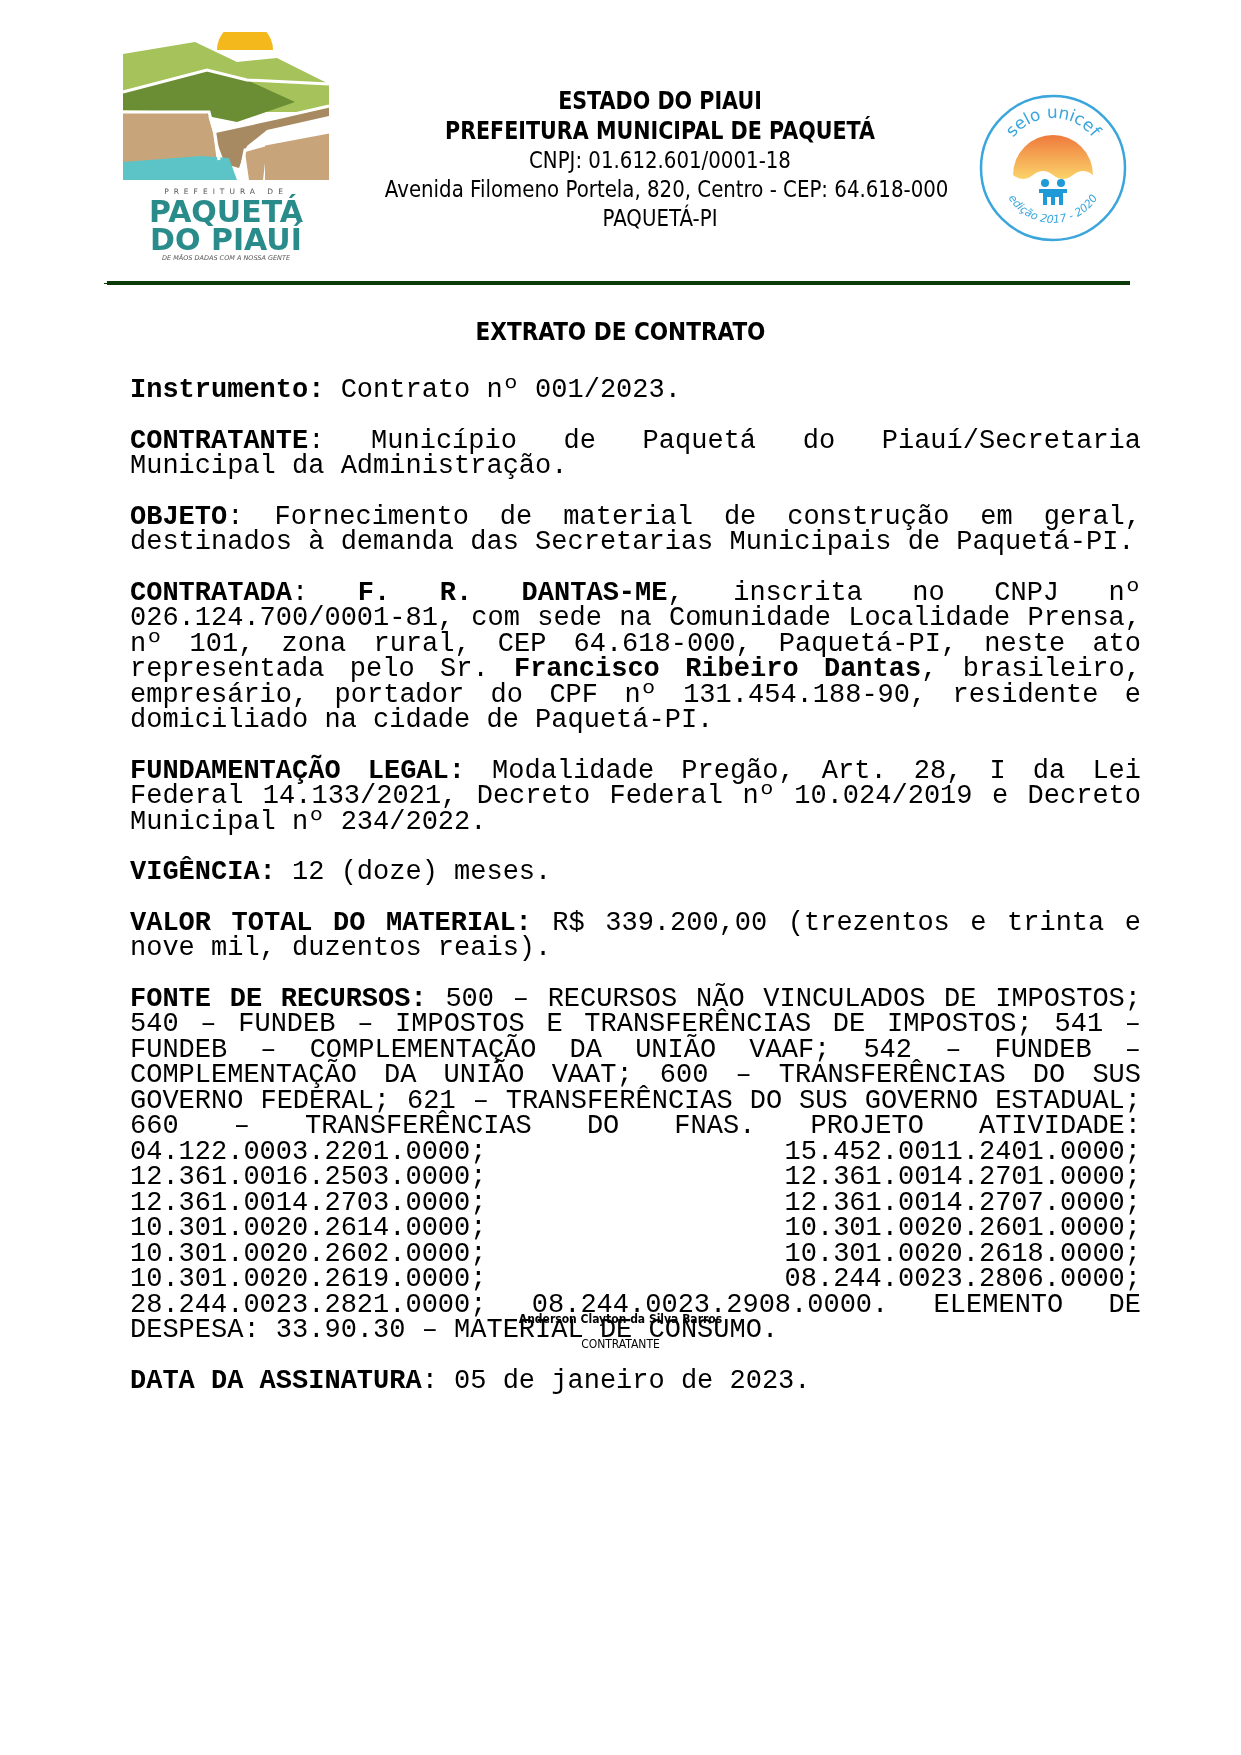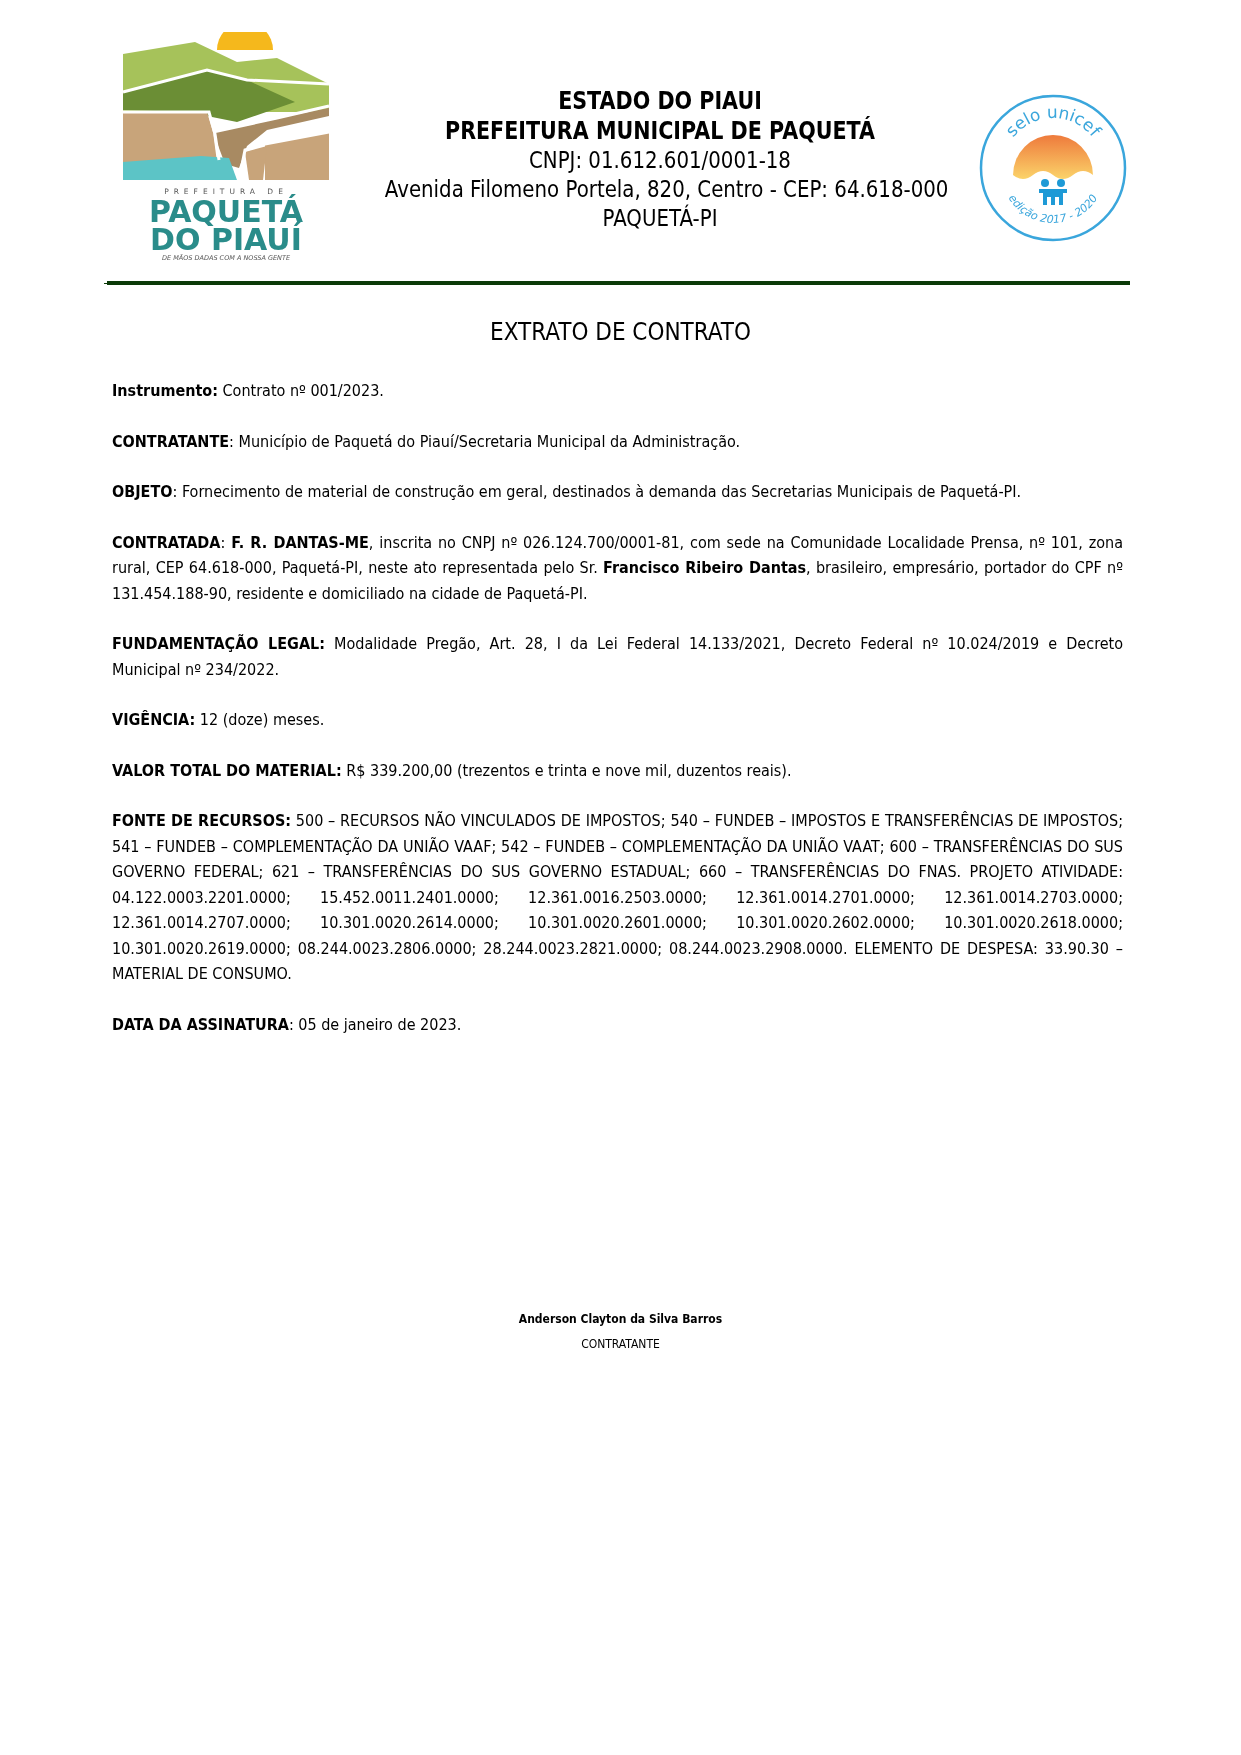--- a/index.html
+++ b/index.html
@@ -15,23 +15,23 @@
   .header-text .l1 { font-size: 24px; font-weight: bold; line-height: 30px; }
   .header-text .l2 { font-size: 24px; font-weight: bold; line-height: 30px; }
   .header-text .l3 { font-size: 23px; line-height: 29px; }
   .header-text .l4 { font-size: 23px; line-height: 29px; white-space: nowrap; }
   .header-text .l5 { font-size: 23px; line-height: 29px; }
   .divider { position: absolute; left: 107px; top: 281px; width: 1023px; height: 4px; background: #0b3a08; }
   .divider-tick { position: absolute; left: 104px; top: 283px; width: 4px; height: 1px; background: #0b3a08; }
 
   
   .doc-title { position: absolute; left: 0; top: 318px; width: 1241px; text-align: center;
-               font-size: 24px; font-weight: normal; }
-  .content { position: absolute; left: 112px; top: 378px; width: 1011px;
-             font-size: 16px; line-height: 25.5px; text-align: justify; }
+               font-size: 24px; font-weight: bold; }
+  .content { position: absolute; left: 130px; top: 378px; width: 1011px;
+             font-size: 27px; line-height: 25.5px; text-align: justify; font-family: Liberation Mono, monospace; }
   .content p { margin: 0 0 25px 0; }
   .content .lbl { font-weight: bold; }
   .content .em { font-weight: bold; }
   .fonte-codes { text-align: justify; }
 
   .signature { position: absolute; left: 0; top: 1307px; width: 1241px; text-align: center;
                font-size: 12px; line-height: 25px; }
   .signature .name { font-weight: bold; }
 </style>
 </head>

